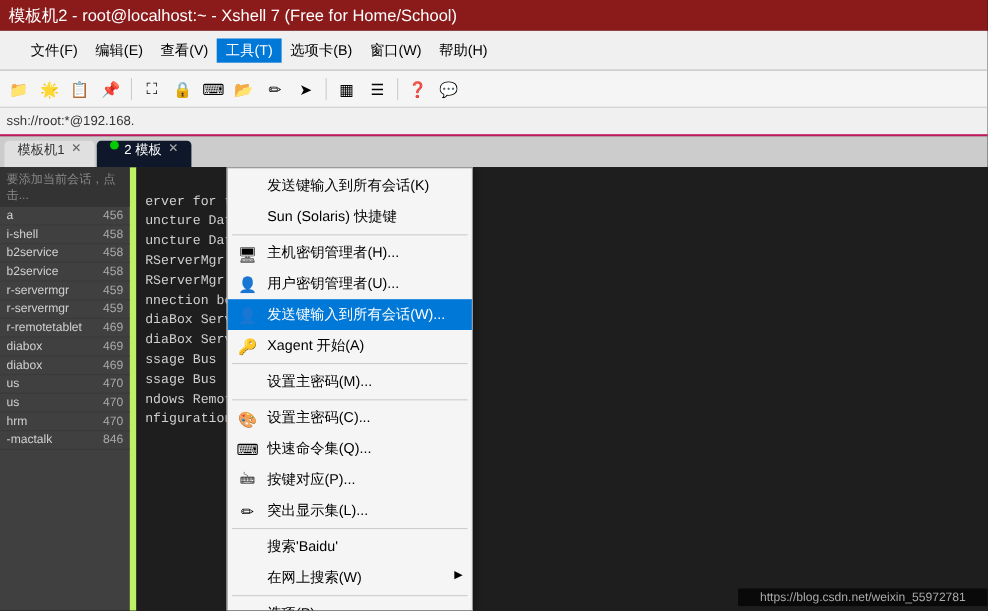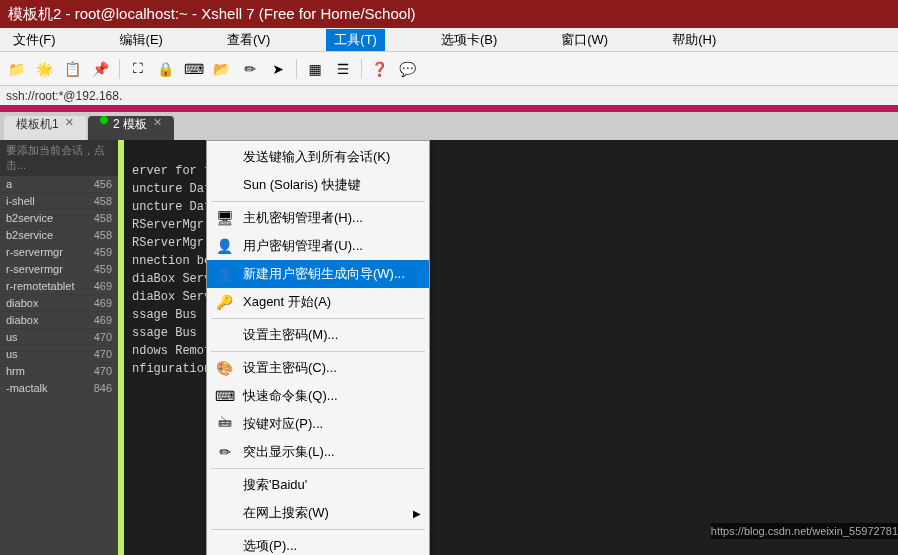--- a/index.html
+++ b/index.html
@@ -19,26 +19,25 @@
       height: 28px;
       display: flex;
       align-items: center;
       padding: 0 8px;
       font-size: 15px;
     }
 
     
     .menu-bar {
       background: #f0f0f0;
-      height: 24px;
-      display: flex;
-      align-items: center;
-      padding: 0 5px;
+      height: 36px;
+      display: flex;
+      align-items: center;
+      padding: 0 20px;
       border-bottom: 1px solid #ccc;
-      gap: 48px;
     }
     .menu-bar-item {
       padding: 2px 8px;
       cursor: pointer;
       font-size: 13px;
       color: #000;
     }
     .menu-bar-item:hover, .menu-bar-item.active {
       background: #0078d7;
       color: #fff;
@@ -67,21 +66,21 @@
     }
     .toolbar-sep { width: 1px; height: 20px; background: #ccc; margin: 0 3px; }
 
     
     .address-bar {
       background: #f0f0f0;
       height: 26px;
       display: flex;
       align-items: center;
       padding: 2px 6px;
-      border-bottom: 7px solid #be185d;
+      border-bottom: 2px solid #be185d;
       font-size: 12px;
       color: #333;
     }
 
     
     .tab-bar {
       background: #cccccc;
       height: 28px;
       display: flex;
       align-items: flex-end;
@@ -91,21 +90,21 @@
       height: 24px;
       padding: 0 12px;
       display: flex;
       font-size: 12px;
       cursor: pointer;
       border-top-left-radius: 4px;
       border-top-right-radius: 4px;
       margin-right: 2px;
     }
     .tab.active {
-      background: #404040;
+      background: #0f172a;
       color: #fff;
     }
     .tab.inactive {
       background: #e0e0e0;
       color: #333;
     }
     .tab-dot {
       width: 8px;
       height: 8px;
       border-radius: 50%;
@@ -160,21 +159,21 @@
       position: absolute;
       background: #f5f5f5;
       border: 1px solid #999;
       box-shadow: 2px 2px 6px rgba(0,0,0,0.3);
       min-width: 220px;
       z-index: 100;
       padding: 2px 0;
     }
     .dropdown-item {
       display: flex;
-      align-items: center;
+      align-items: flex-start;
       padding: 5px 24px 5px 36px;
       font-size: 13px;
       color: #000;
       cursor: pointer;
       position: relative;
       white-space: nowrap;
     }
     .dropdown-item.highlighted { background: #0078d7; color: #fff; }
     .dropdown-item .item-icon {
       position: absolute;
@@ -198,21 +197,21 @@
     }
 
     
     .status-bar {
       position: absolute;
       bottom: 16px;
       right: 0;
       background: rgba(0,0,0,0.7);
       color: #aaa;
       font-size: 11px;
-      padding: 2px 0;
+      padding: 2px 20px;
     }
   </style>
 </head>
 <body>
 
 <div class="title-bar">
   <span>模板机2 - root@localhost:~ - Xshell 7 (Free for Home/School)</span>
 </div>
 
 <div class="menu-bar">
@@ -349,21 +348,21 @@
     <div class="dropdown-item">
       <span class="item-icon">🖥</span>
       <span>主机密钥管理者(H)...</span>
     </div>
     <div class="dropdown-item">
       <span class="item-icon">👤</span>
       <span>用户密钥管理者(U)...</span>
     </div>
     <div class="dropdown-item highlighted">
       <span class="item-icon">👤</span>
-      <span>新建用户密钥生成向导(W)...</span>
+      <span>发送键输入到所有会话(W)...</span>
     </div>
     <div class="dropdown-item">
       <span class="item-icon">🔑</span>
       <span>Xagent 开始(A)</span>
     </div>
     <div class="dropdown-sep"></div>
     <div class="dropdown-item">
       <span>设置主密码(M)...</span>
     </div>
     <div class="dropdown-sep"></div>

